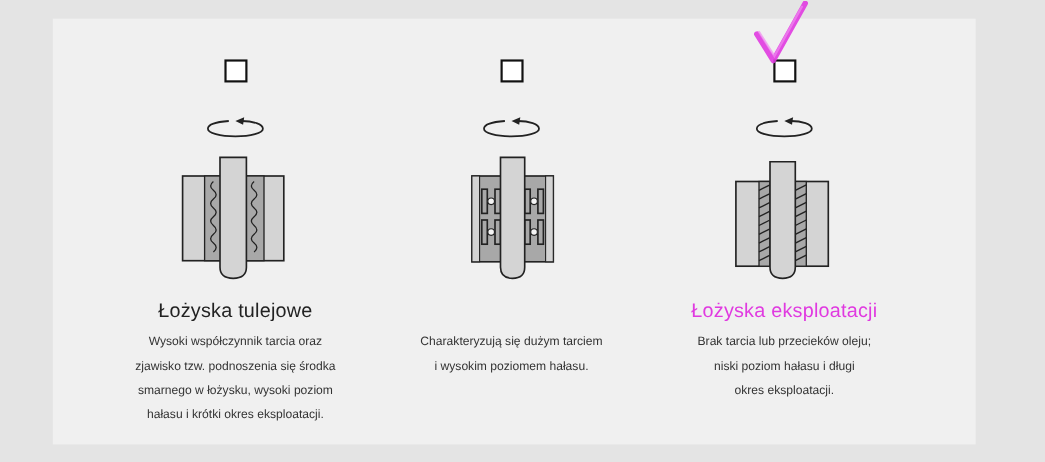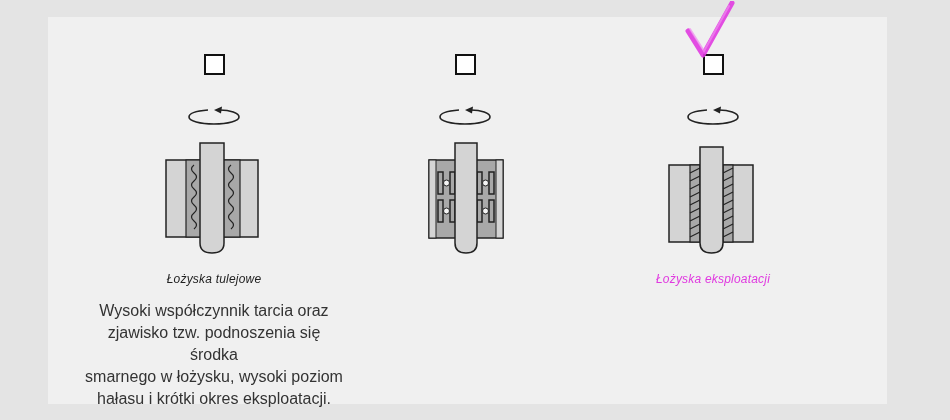--- a/index.html
+++ b/index.html
@@ -21,26 +21,26 @@
   .col3 { left:535px; }
   .checkbox {
     position:absolute; top:37px; left:120px; width:17px; height:17px;
     border:2px solid #111; background:#fff; box-sizing:content-box;
   }
   .check-mark { position:absolute; left:102px; top:-16px; }
   .rotate-icon { position:absolute; left:102px; top:88px; }
   .bearing { position:absolute; left:80px; top:120px; }
   .title {
     position:absolute; top:255px; left:0; width:260px; text-align:center;
-    font-size:12px; font-weight:normal; color:#222; letter-spacing:0.2px;font-style:italic;
+    font-size:18px; font-weight:normal; color:#222; letter-spacing:0.2px;
   }
   .title.active { color:#e03ae0; }
   .desc {
     position:absolute; top:283px; left:0; width:260px; text-align:center;
-    font-size:16px; line-height:22px; color:#333;
+    font-size:11px; line-height:22px; color:#333;
     white-space:pre-line;
   }
 </style>
 </head>
 <body>
 
 <div class="panel">
 
   <div class="col col1">
     <div class="checkbox"></div>
@@ -84,20 +84,22 @@
           <rect x="74" y="63" width="5" height="22"></rect>
       </g>
       <g fill="#f4f4f4" stroke="#222" stroke-width="1">
         <circle cx="31.5" cy="46" r="3"></circle>
           <circle cx="31.5" cy="74" r="3"></circle>
         <circle cx="70.5" cy="46" r="3"></circle>
           <circle cx="70.5" cy="74" r="3"></circle>
       </g>
       <path d="M40 6 L62 6 L62 106 Q62 116 51 116 Q40 116 40 106 Z" fill="#d4d4d4" stroke="#222" stroke-width="1.5"></path>
     </svg>
+    <div class="desc">Charakteryzują się dużym tarciem
+i wysokim poziomem hałasu.</div>
   </div>
 
   <div class="col col3">
     <div class="checkbox"></div>
     <svg class="check-mark" width="50" height="60" viewBox="0 0 50 60">
       <path d="M3 30 L18 54 L47 2" fill="none" stroke="#e03ae0" stroke-width="5" stroke-linecap="round" stroke-linejoin="round" opacity="0.9"></path>
       <path d="M5 28 L19 50 L44 5" fill="none" stroke="#f08af0" stroke-width="2" stroke-linecap="round" opacity="0.7"></path>
     </svg>
     <svg class="rotate-icon" width="56" height="22" viewBox="0 0 56 22">
       <path d="M22 5 C8 6 3 9 3 12 C3 16 14 19 28 19 C42 19 53 16 53 12 C53 8 44 5 34 5" fill="none" stroke="#222" stroke-width="1.6"></path>
@@ -123,15 +125,18 @@
           <line x1="60" y1="60" x2="70" y2="55"></line>
         <line x1="60" y1="68" x2="70" y2="63"></line>
           <line x1="60" y1="76" x2="70" y2="71"></line>
         <line x1="60" y1="84" x2="70" y2="79"></line>
           <line x1="60" y1="92" x2="70" y2="87"></line>
         <line x1="60" y1="100" x2="70" y2="95"></line>
       </g>
       <path d="M37 10 L60 10 L60 106 Q60 116 48.5 116 Q37 116 37 106 Z" fill="#d4d4d4" stroke="#222" stroke-width="1.5"></path>
     </svg>
     <div class="title active">Łożyska eksploatacji</div>
+    <div class="desc">Brak tarcia lub przecieków oleju;
+niski poziom hałasu i długi
+okres eksploatacji.</div>
   </div>
 
 </div>
 
 </body></html>

